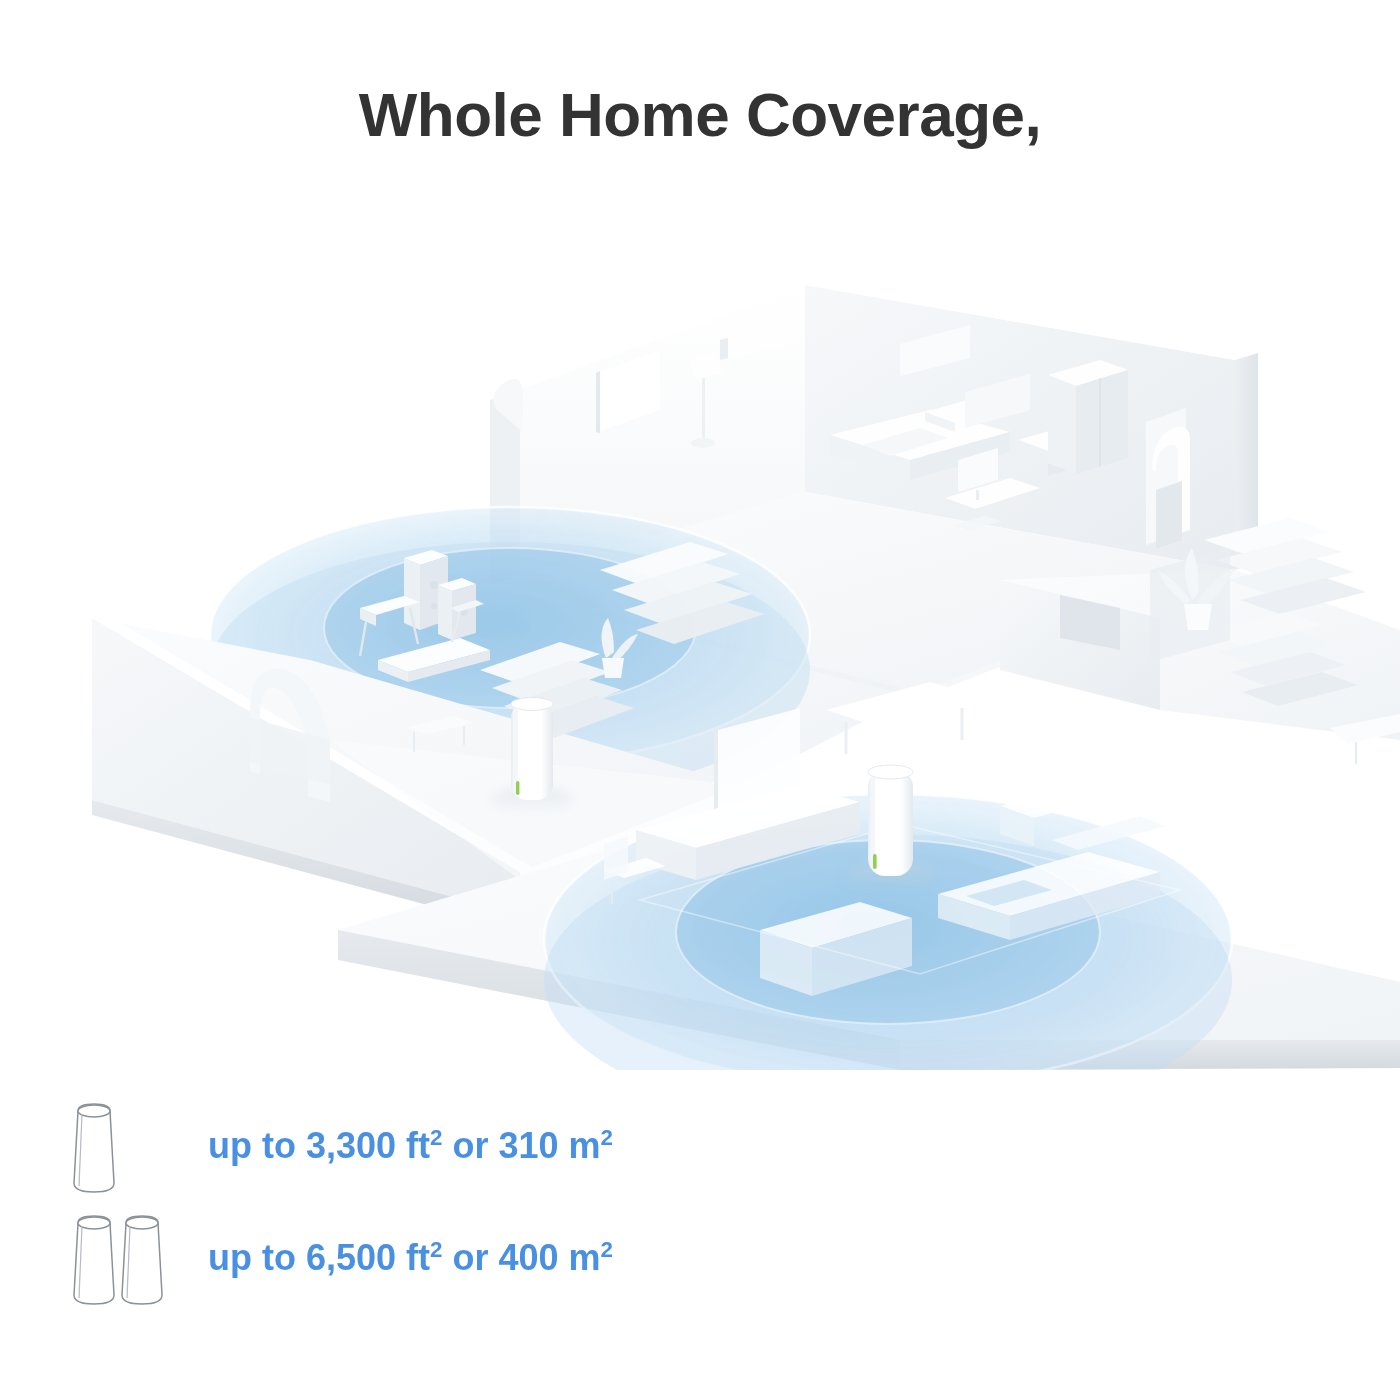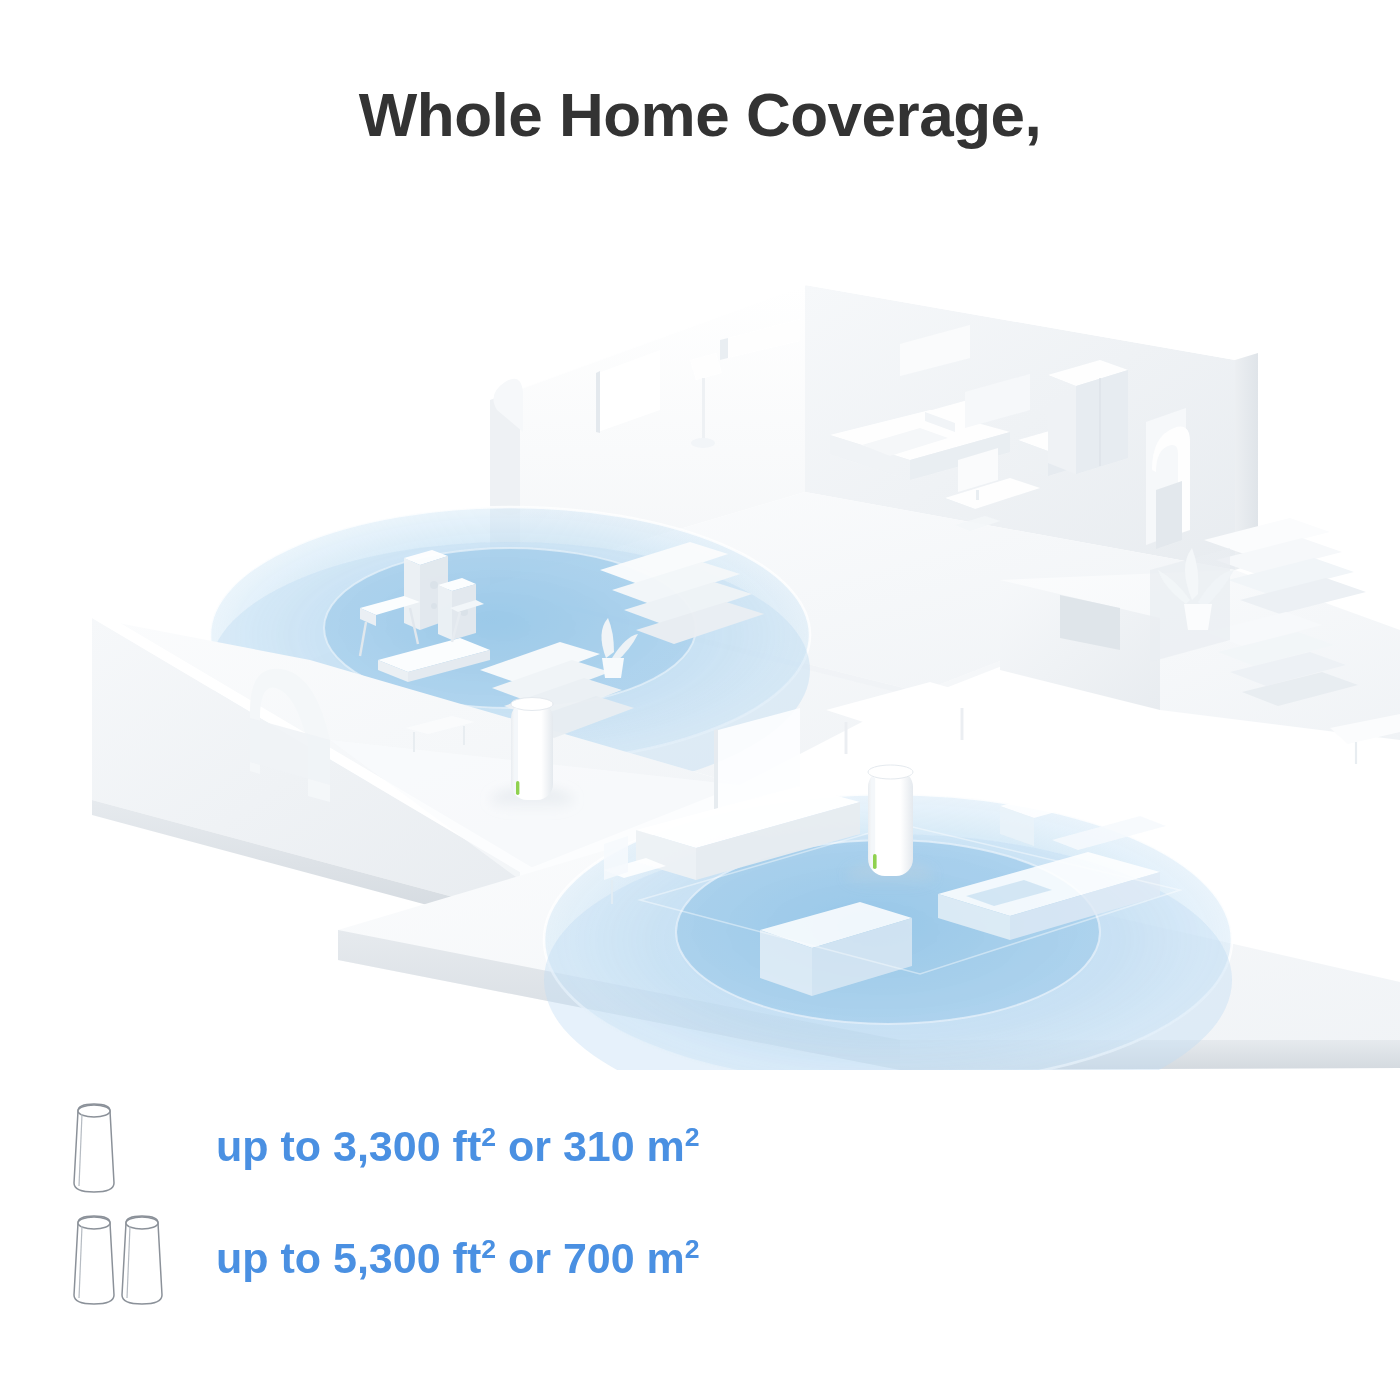--- a/index.html
+++ b/index.html
@@ -34,25 +34,25 @@
     display:flex;align-items:center;
   }
   .legend-icon{
     width:130px;height:104px;margin-left:68px;
     display:flex;align-items:flex-end;justify-content:flex-start;
     flex:0 0 auto;
   }
   .legend-icon svg{display:block;}
   .legend-text{
     color:#4a90e2;
-    font-size:43px;
+    font-size:36px;
     font-weight:bold;
     letter-spacing:0px;
     white-space:nowrap;
-    margin-left:18px;
+    margin-left:10px;
   }
   .legend-text sup{font-size:0.62em;vertical-align:super;line-height:0;}
 </style>
 </head>
 <body>
 
 <div id="page">
 
   <div class="headline">
     <span>Whole Home Coverage,</span>
@@ -395,18 +395,18 @@
             <path d="M14,16 l-3,72" fill="none" stroke="#b5bbc2" stroke-width="1.2"></path>
           </g>
           <g transform="translate(48,0)">
             <path d="M10,13 q0,-7 16,-7 q16,0 16,7 l4,72 q0,9 -20,9 q-20,0 -20,-9 Z" fill="#ffffff" stroke="#8b9199" stroke-width="1.5" stroke-linejoin="round"></path>
             <ellipse cx="26" cy="13" rx="16" ry="6" fill="#ffffff" stroke="#8b9199" stroke-width="1.5"></ellipse>
             <path d="M14,16 l-3,72" fill="none" stroke="#b5bbc2" stroke-width="1.2"></path>
           </g>
         </svg>
       </div>
       <div class="legend-text">
-        <span>up to 5,300 ft</span><sup>2</sup><span> or 700 m</span><sup>2</sup>
+        <span>up to 6,500 ft</span><sup>2</sup><span> or 400 m</span><sup>2</sup>
       </div>
     </div>
 
   </div>
 </div>
 
 </body></html>

